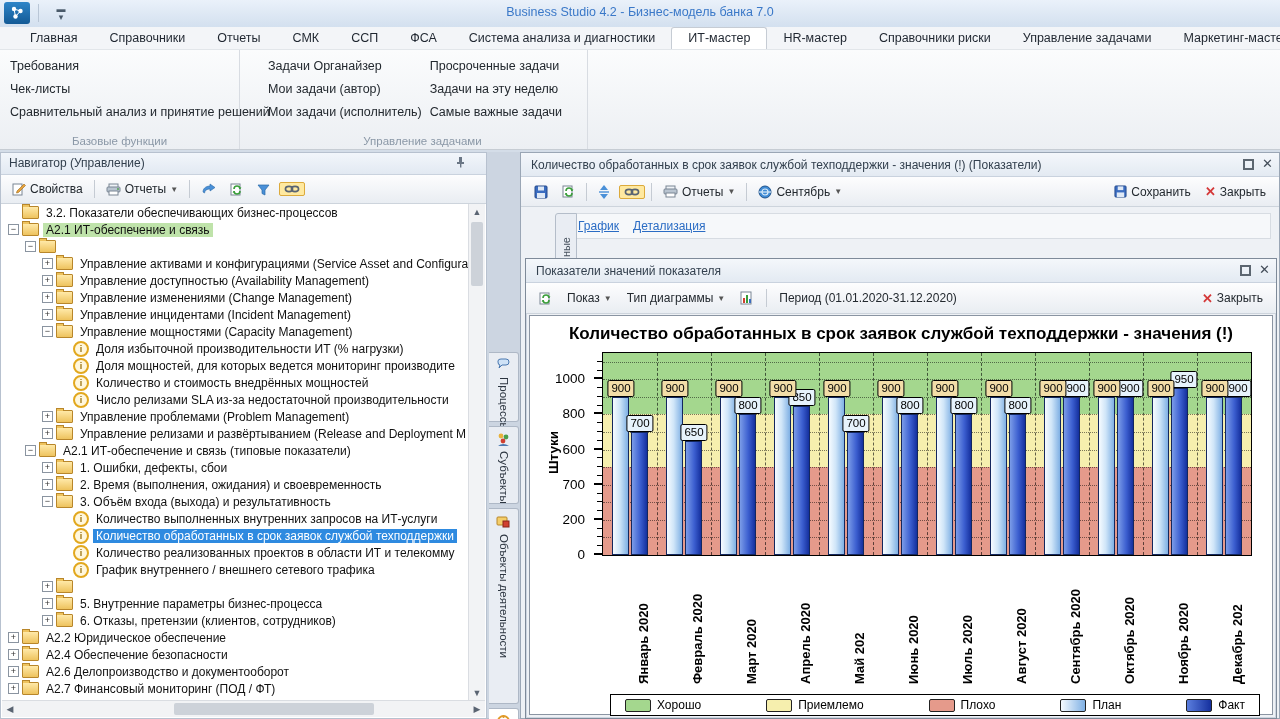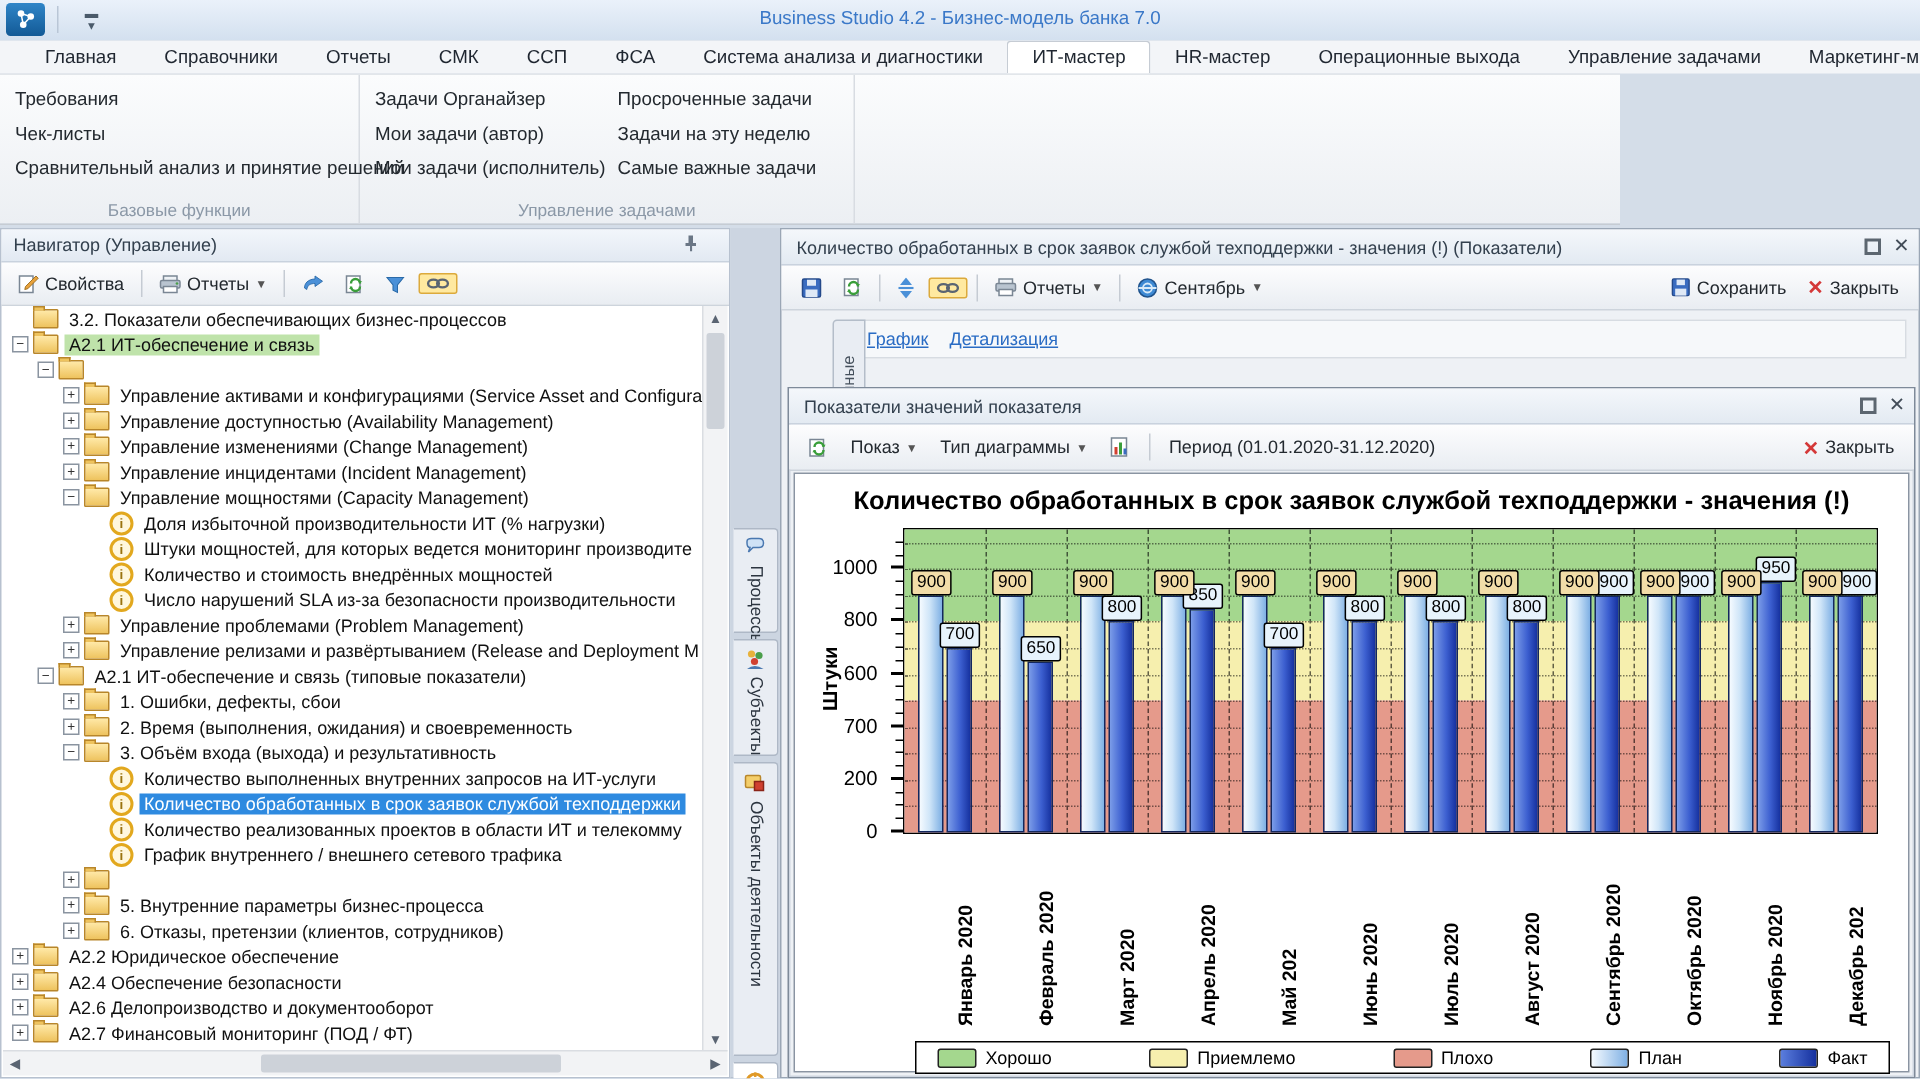--- a/index.html
+++ b/index.html
@@ -12,23 +12,23 @@
             background:linear-gradient(#2f85c8,#135a96);display:flex;align-items:center;justify-content:center;}
   .qat-sep{position:absolute;left:38px;top:4px;width:1px;height:18px;background:#b9c6d6;}
   .qat-arrow{position:absolute;left:54px;top:5px;width:14px;height:16px;color:#4a5a6a;font-size:9px;line-height:8px;text-align:center;cursor:default;}
   .main-title{position:absolute;left:0;right:0;top:5px;text-align:center;font-size:12.5px;color:#3a78c8;}
   
   .menubar{position:absolute;left:0;top:27px;width:1280px;height:22px;background:#f3f5f8;
            display:flex;align-items:flex-end;padding-left:14px;box-sizing:border-box;}
   .rtab{height:21px;line-height:21px;padding:0 16px;font-size:12.5px;color:#1f2630;white-space:nowrap;cursor:default;}
   .rtab.active{background:#fff;border:1px solid #c6ccd4;border-bottom:none;border-radius:3px 3px 0 0;}
   
-  .ribbon{position:absolute;left:0;top:49px;width:1080px;height:99px;
+  .ribbon{position:absolute;left:0;top:49px;width:1280px;height:99px;
           background:linear-gradient(#fbfcfd,#eceff3);border-top:1px solid #e2e6ea;border-bottom:1px solid #c6ccd3;
-          display:flex;}
+          display:flex;gap:18px;}
   .rgroup{height:100%;box-sizing:border-box;border-right:1px solid #d8dce2;position:relative;padding:6px 10px 18px 10px;}
   .rgroup .cols{display:flex;gap:8px;height:100%;}
   .rgroup .col{display:flex;flex-direction:column;justify-content:flex-start;gap:9px;padding-top:3px;}
   .ritem{font-size:12.5px;color:#23292f;white-space:nowrap;cursor:default;}
   .rglabel{position:absolute;left:0;right:0;bottom:2px;text-align:center;font-size:11.5px;color:#8b98a7;}
   
   .navigator{position:absolute;left:0;top:152px;width:487px;bottom:0;background:#fff;border:1px solid #b7c1cf;box-sizing:border-box;}
   .nav-header{height:22px;background:linear-gradient(#f2f6fb,#e2e9f2);border-bottom:1px solid #c9d2de;
               font-size:12px;color:#33404e;padding:3px 6px 0 8px;box-sizing:border-box;position:relative;}
   .nav-toolbar{height:28px;background:linear-gradient(#fdfdfe,#e9edf2);border-bottom:1px solid #cdd4dc;
@@ -127,21 +127,21 @@
   <div class="menubar" id="ribbon-tabs">
       <div class="rtab">Главная</div>
       <div class="rtab">Справочники</div>
       <div class="rtab">Отчеты</div>
       <div class="rtab">СМК</div>
       <div class="rtab">ССП</div>
       <div class="rtab">ФСА</div>
       <div class="rtab">Система анализа и диагностики</div>
       <div class="rtab active">ИТ-мастер</div>
       <div class="rtab">HR-мастер</div>
-      <div class="rtab">Операционные выхода</div>
+      <div class="rtab">Справочники риски</div>
       <div class="rtab">Управление задачами</div>
       <div class="rtab">Маркетинг-мастер</div>
     </div>
 
   <div class="ribbon" id="ribbon-groups">
       <div class="rgroup" style="width: 240px;">
         <div class="cols">
           <div class="col">
             <div class="ritem">Требования</div>
             <div class="ritem">Чек-листы</div>
@@ -275,33 +275,33 @@
         <div class="trow">
           <div style="width: 57px; flex: 0 0 auto;"></div>
           <div class="tog none"></div>
           <div class="indic">i</div>
           <div class="lbl">Доля избыточной производительности ИТ (% нагрузки)</div>
         </div>
         <div class="trow">
           <div style="width: 57px; flex: 0 0 auto;"></div>
           <div class="tog none"></div>
           <div class="indic">i</div>
-          <div class="lbl">Штуки мощностей, для которых ведется мониторинг производите</div>
+          <div class="lbl">Доля мощностей, для которых ведется мониторинг производите</div>
         </div>
         <div class="trow">
           <div style="width: 57px; flex: 0 0 auto;"></div>
           <div class="tog none"></div>
           <div class="indic">i</div>
           <div class="lbl">Количество и стоимость внедрённых мощностей</div>
         </div>
         <div class="trow">
           <div style="width: 57px; flex: 0 0 auto;"></div>
           <div class="tog none"></div>
           <div class="indic">i</div>
-          <div class="lbl">Число нарушений SLA из-за безопасности производительности</div>
+          <div class="lbl">Число релизами SLA из-за недостаточной производительности</div>
         </div>
         <div class="trow">
           <div style="width: 40px; flex: 0 0 auto;"></div>
           <div class="tog">+</div>
           <div class="fold"></div>
           <div class="lbl">Управление проблемами (Problem Management)</div>
         </div>
         <div class="trow">
           <div style="width: 40px; flex: 0 0 auto;"></div>
           <div class="tog">+</div>

